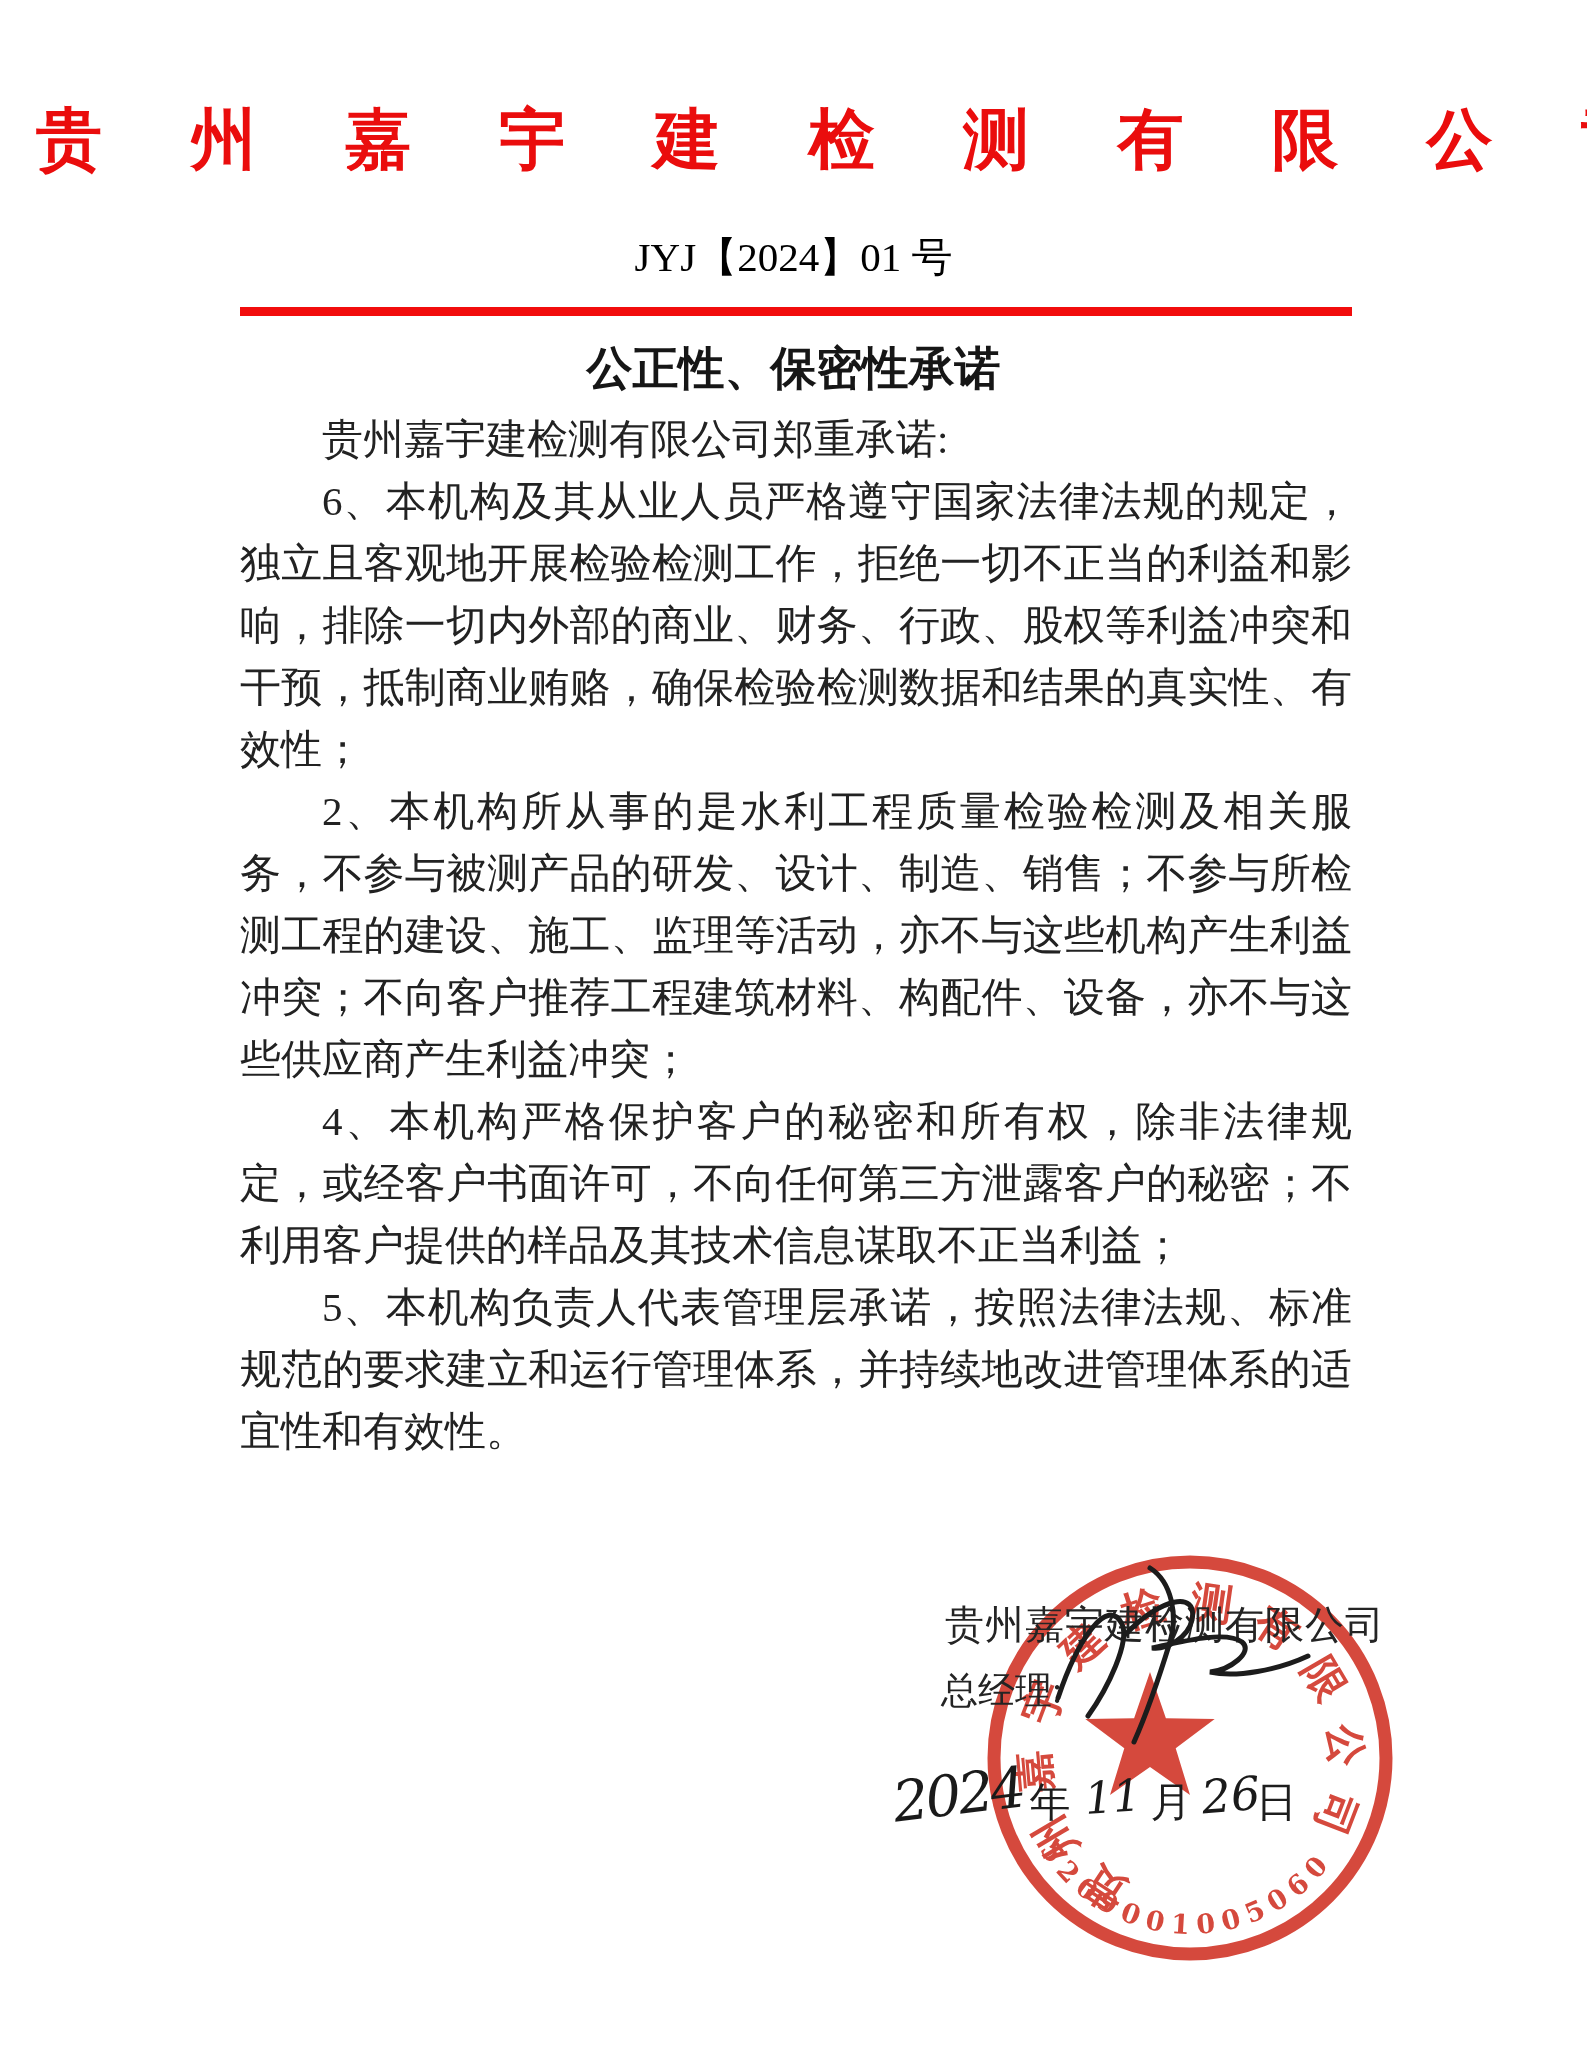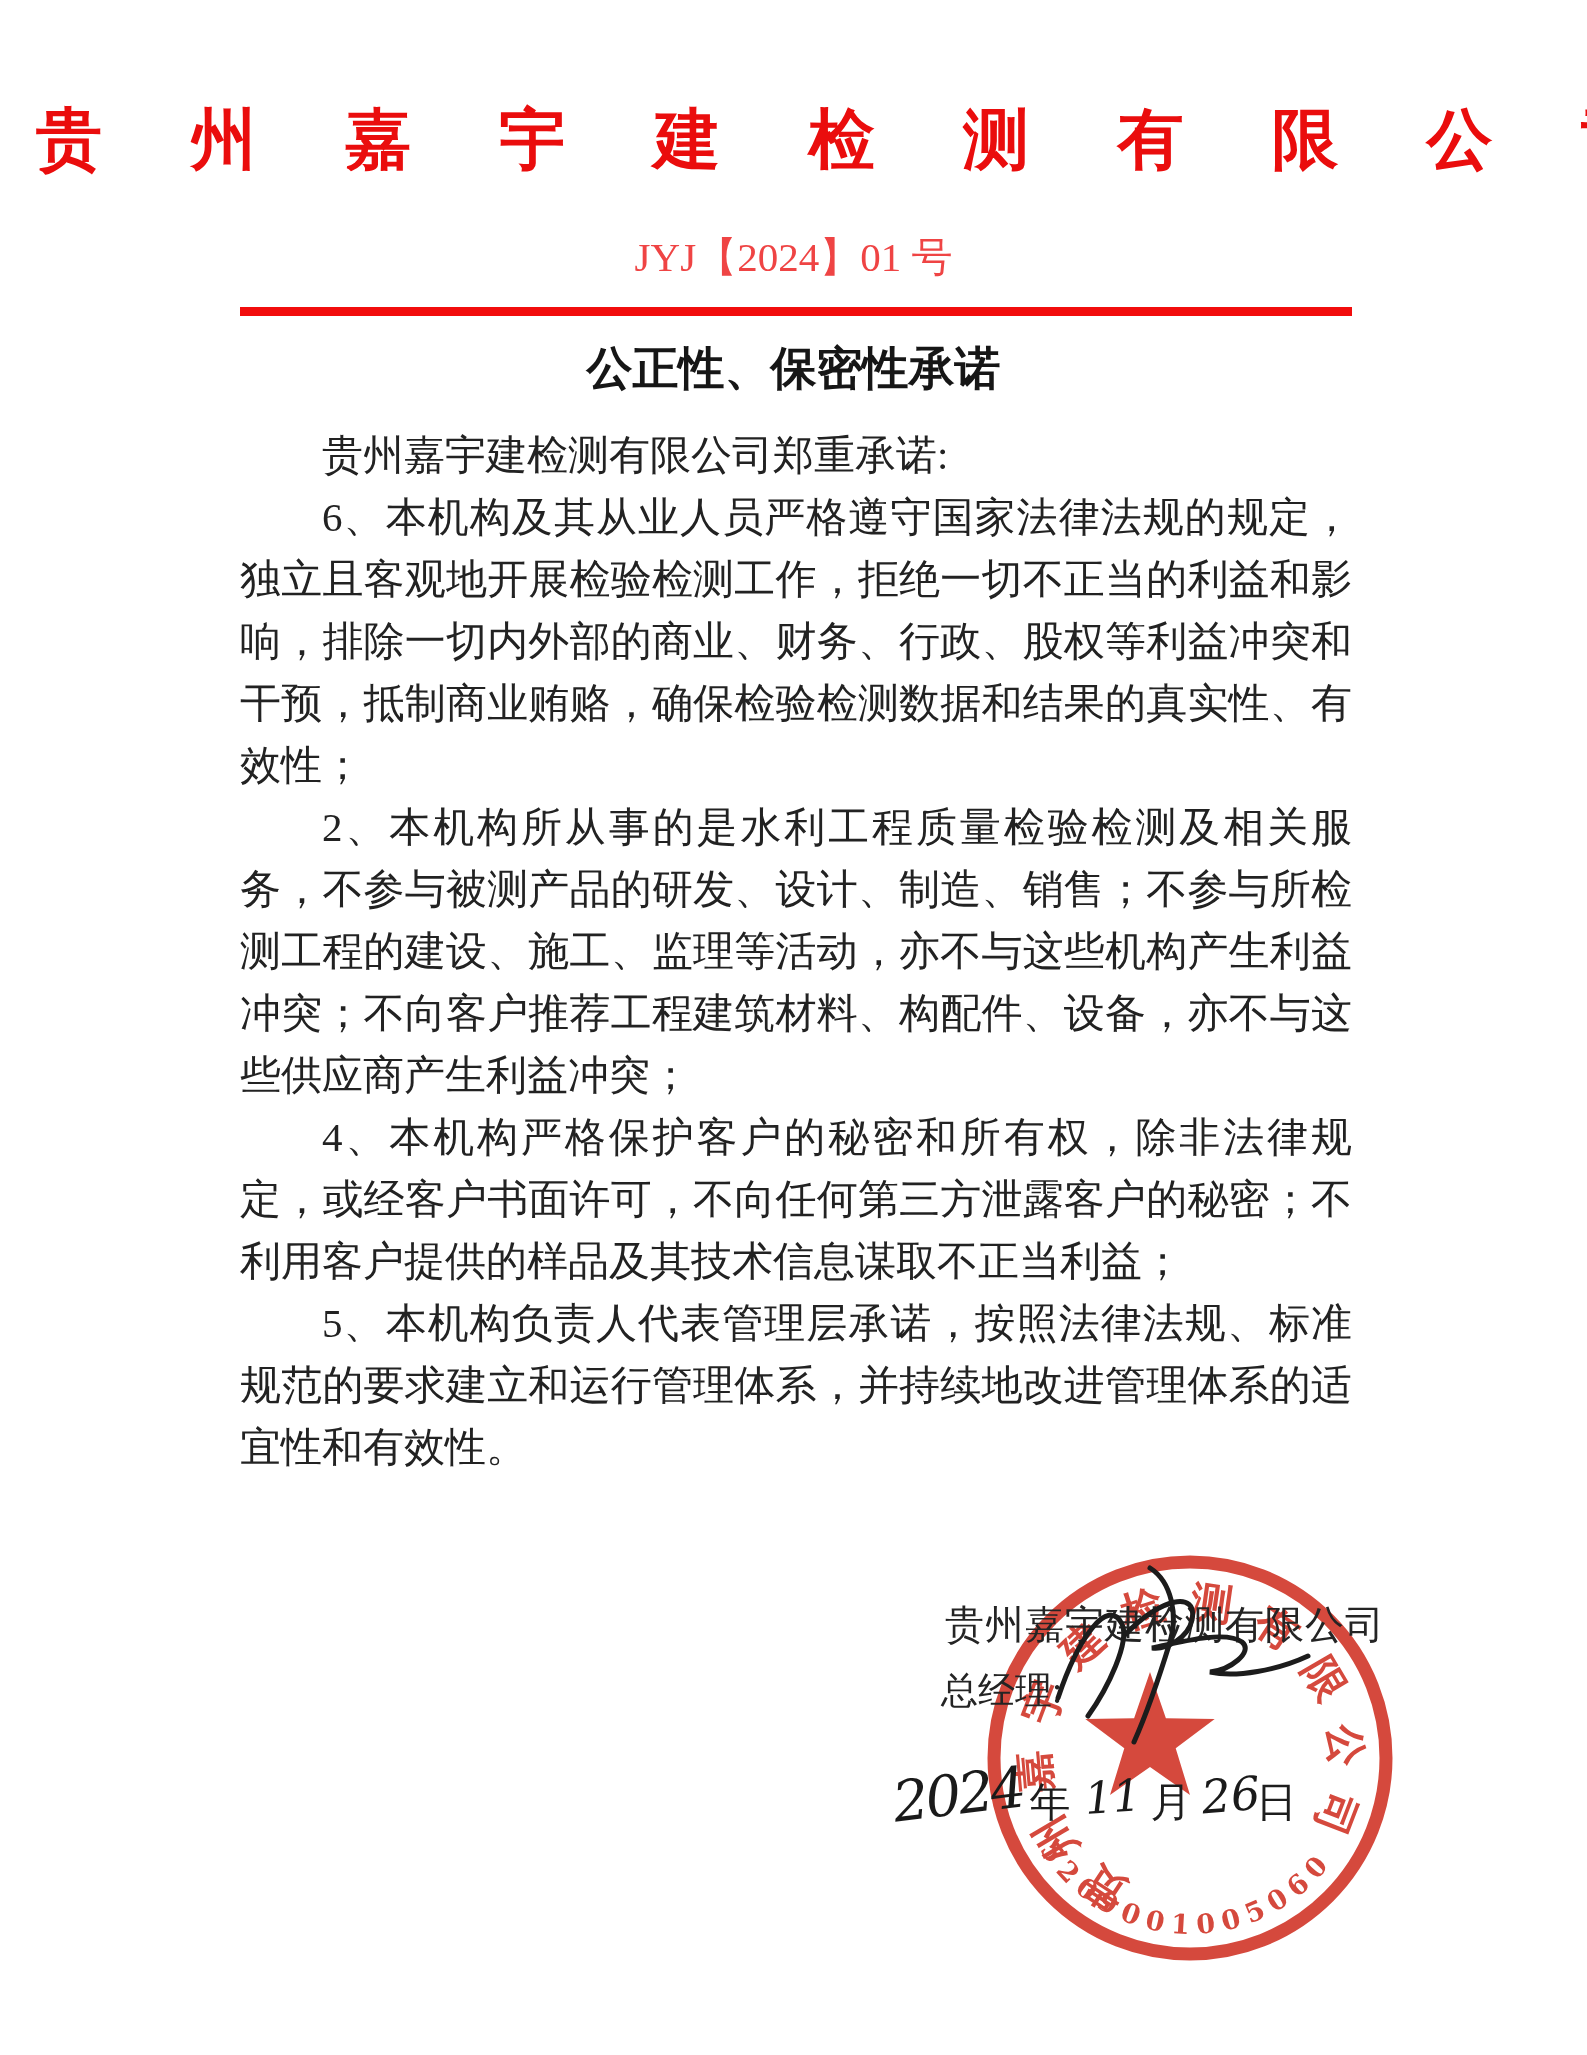--- a/index.html
+++ b/index.html
@@ -22,38 +22,38 @@
     letter-spacing: 36px;
     text-indent: 36px; 
     color: #ea0d0d;
     white-space: nowrap;
   }
   .doc-number {
     margin-top: 56px;
     text-align: center;
     font-size: 41px;
     line-height: 48px;
-    color: #ef4444;
+    color: #000000;
   }
   .red-rule {
     margin: 26px 235px 0 240px;
     height: 9px;
     background: #f20d0d;
     border: none;
   }
   .doc-title {
     margin: 26px 0 0 0;
     text-align: center;
     font-size: 46px;
     line-height: 54px;
     font-weight: bold;
     color: #161616;
   }
   .body-text {
-    margin: 28px 235px 0 240px;
+    margin: 12px 235px 0 240px;
   }
   .body-text p {
     margin: 0;
     font-size: 41px;
     line-height: 62px;
     text-indent: 2em;
     text-align: justify;
     text-justify: inter-character;
     word-break: break-all;
     color: #222;

